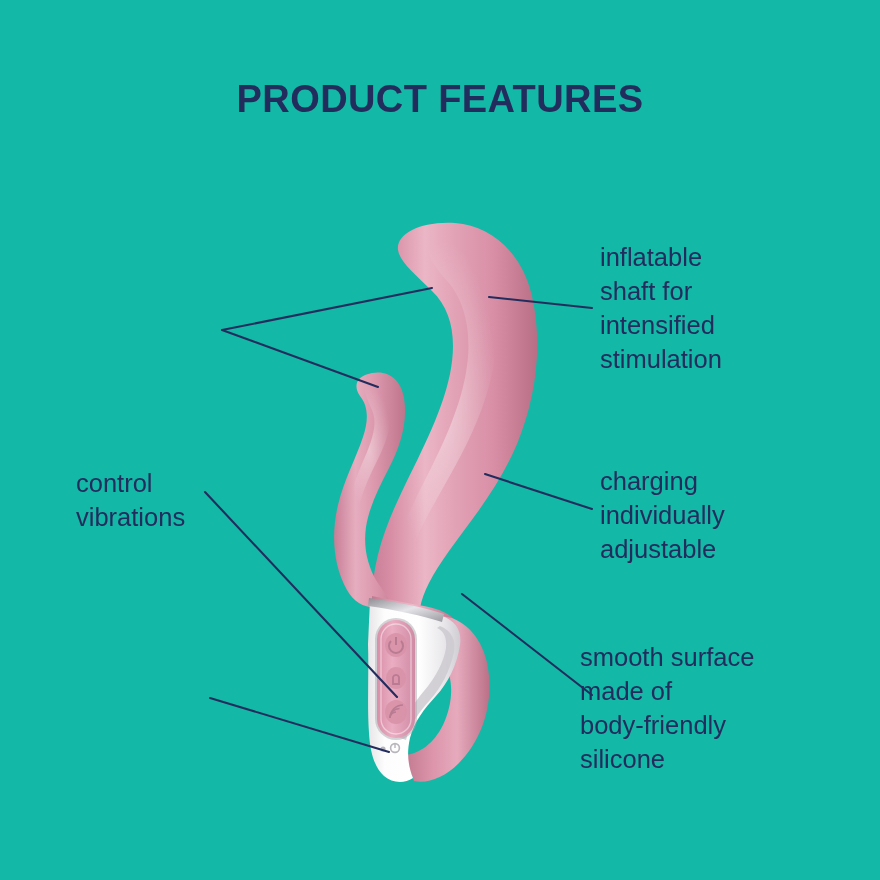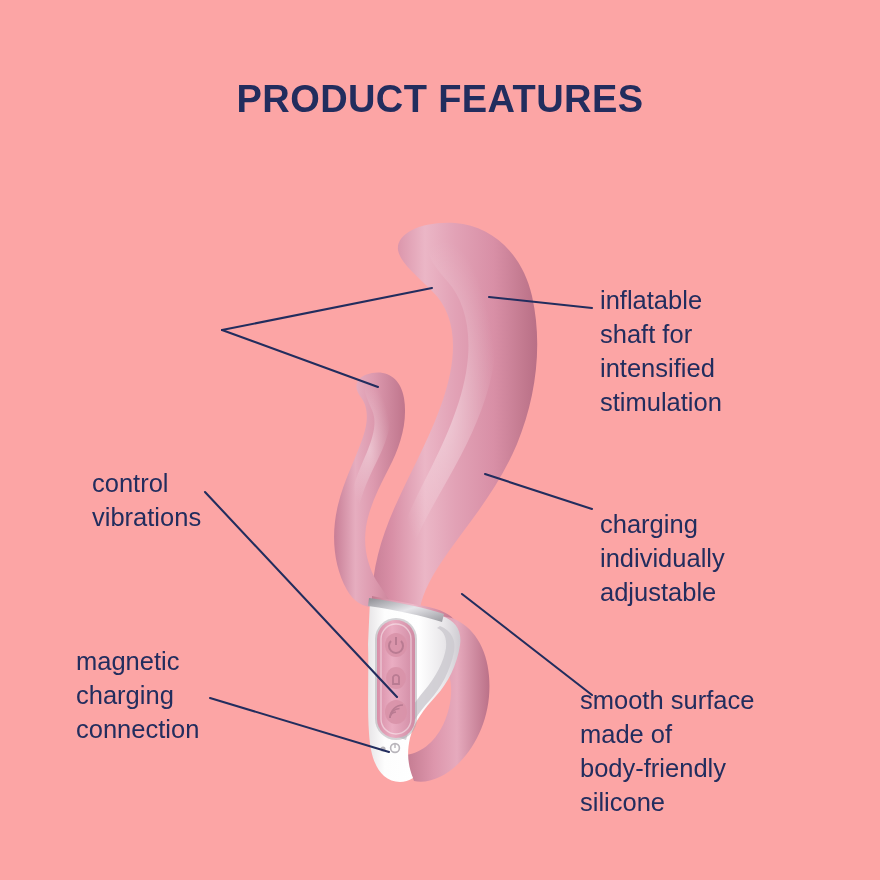--- a/index.html
+++ b/index.html
@@ -7,21 +7,21 @@
     padding: 0;
     background: #ffffff;
   }
   body {
     font-family: "Liberation Sans", sans-serif;
   }
   #page {
     position: relative;
     width: 880px;
     height: 880px;
-    background: #fca5a5;
+    background: #14b8a6;
     overflow: hidden;
   }
   #page-title {
     position: absolute;
     left: 0;
     top: 78px;
     width: 880px;
     text-align: center;
     font-size: 38px;
     font-weight: bold;
@@ -31,24 +31,24 @@
   }
   .callout {
     position: absolute;
     color: #222d5e;
     font-size: 25.5px;
     line-height: 34px;
     font-family: "Liberation Sans", sans-serif;
     white-space: pre-line;
   }
   .callout.left  { text-align: left; }
-  .callout.right { text-align: left; margin-top: 43px; }
+  .callout.right { text-align: left; }
 
   #cal-motors       { left: 76px;  top: 278px; width: 215px; }
-  #cal-control      { left: 76px;  top: 466px; width: 215px; margin-left: 16px; }
+  #cal-control      { left: 76px;  top: 466px; width: 215px; }
   #cal-magnetic     { left: 76px;  top: 644px; width: 225px; }
   #cal-inflatable   { left: 600px; top: 240px; width: 250px; }
   #cal-diameter     { left: 600px; top: 464px; width: 250px; }
   #cal-smooth       { left: 580px; top: 640px; width: 255px; }
 
   #leader-lines, #product-art {
     position: absolute;
     left: 0;
     top: 0;
     width: 880px;
@@ -223,23 +223,20 @@
       <path d="M 462,594 L 592,695"></path>
     </g>
   </svg>
 
   <div id="page-title">PRODUCT FEATURES</div>
 
 
   <div class="callout left" id="cal-control">control
 vibrations</div>
 
-  <div class="callout left" id="cal-magnetic">magnetic
-charging
-connection</div>
 
   <div class="callout right" id="cal-inflatable">inflatable
 shaft for
 intensified
 stimulation</div>
 
   <div class="callout right" id="cal-diameter">charging
 individually
 adjustable</div>
 

